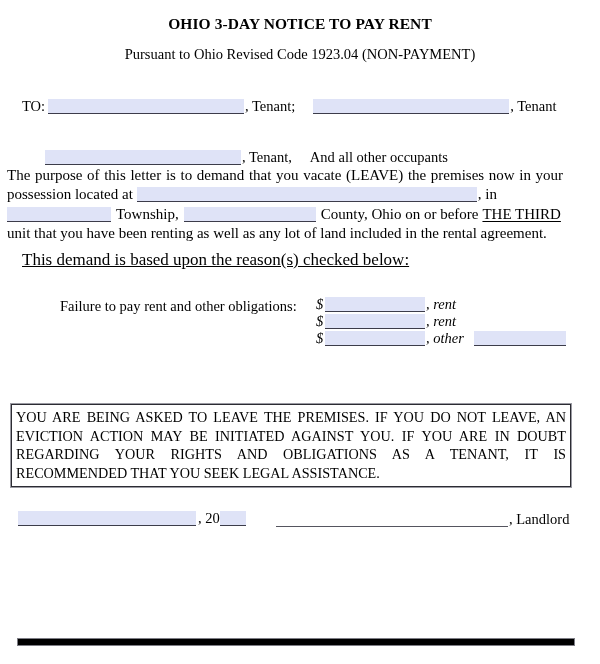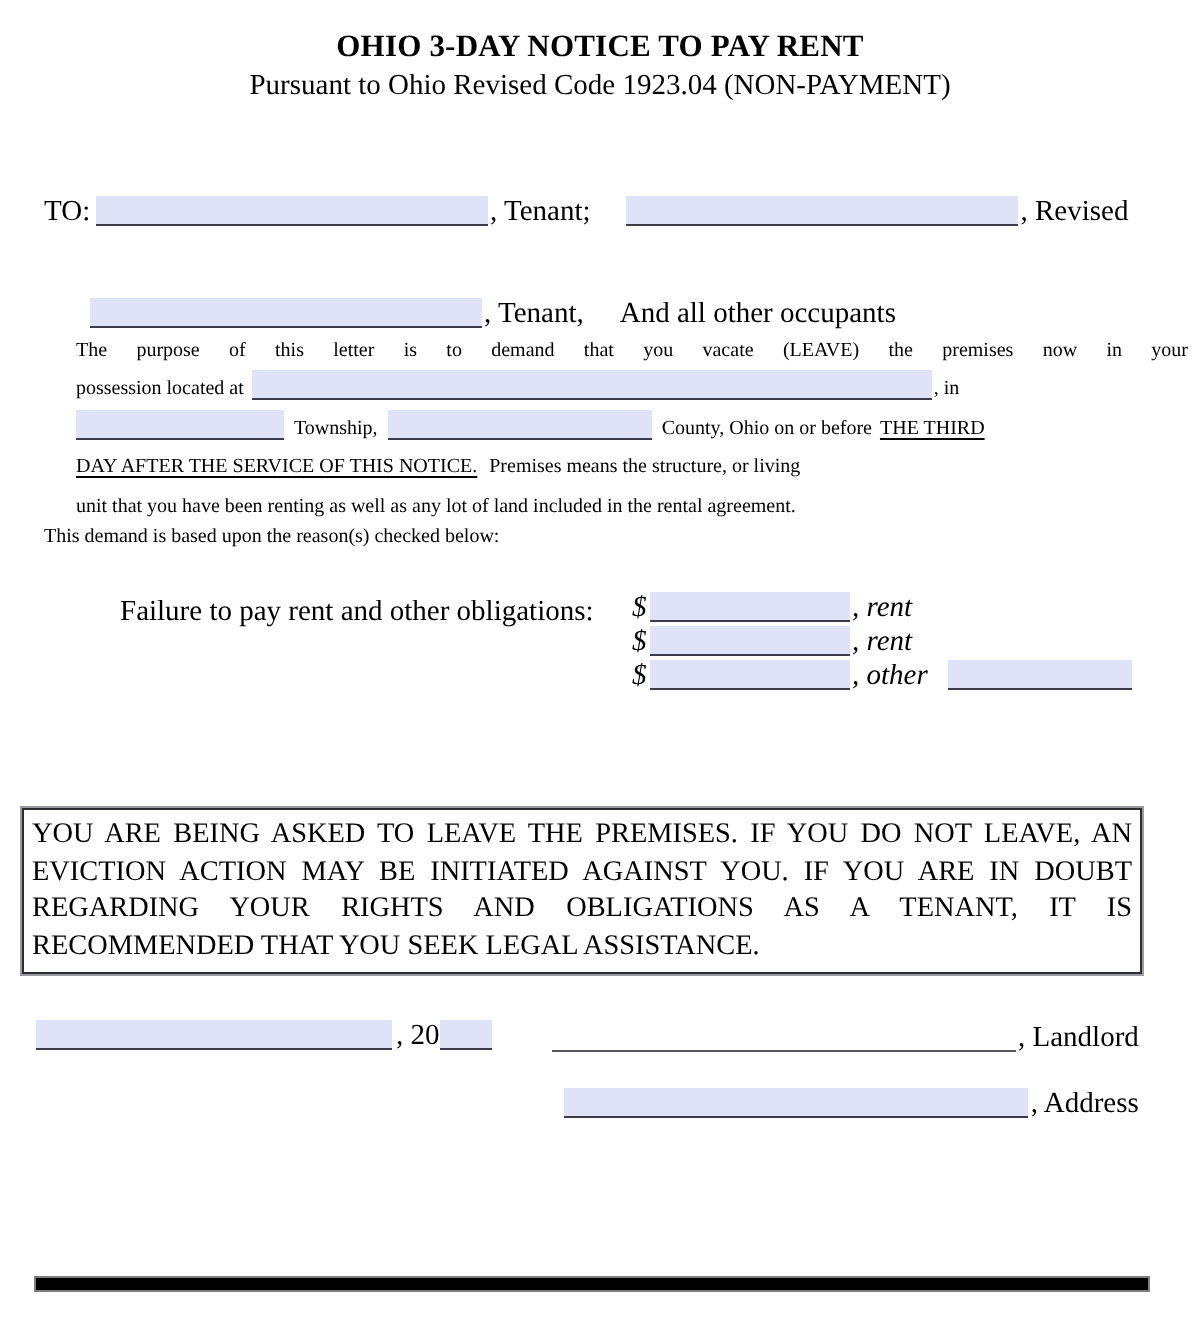--- a/index.html
+++ b/index.html
@@ -33,21 +33,21 @@
   }
   .doc-title {
     font-size: 15.5px;
     font-weight: bold;
     letter-spacing: 0.1px;
     line-height: 1.25;
   }
   .doc-subtitle {
     font-size: 14.5px;
     line-height: 1.35;
-    margin-top: 1px;
+    margin-top: 12px;
   }
 
   
   .field {
     display: inline-block;
     background: #dfe3f7;
     border-bottom: 1.4px solid #3c3c4a;
     height: 14px;
     vertical-align: -3px;
     box-sizing: content-box;
@@ -82,24 +82,24 @@
     width: 26px;
   }
   .sep {
     display: inline-block;
     padding: 0 2px 0 1px;
   }
 
   
   .body-para {
     position: absolute;
-    left: 38px;
+    left: 7px;
     top: 166px;
     width: 556px;
-    font-size: 10px;
+    font-size: 15px;
     line-height: 19.4px;
     text-align: justify;
   }
   .body-para .ln {
     display: block;
     white-space: nowrap;
   }
   .body-para .ln.just {
     text-align: justify;
     text-align-last: justify;
@@ -107,22 +107,23 @@
   }
   .u {
     text-decoration: underline;
     text-underline-offset: 2px;
   }
 
   
   .demand-line {
     position: absolute;
     left: 22px;
-    top: 263px;
-    font-size: 10px;
+    top: 250px;
+    font-size: 17px;
+    text-decoration: underline;
   }
 
   
   .reasons {
     position: absolute;
     left: 60px;
     top: 296px;
     width: 540px;
     font-size: 14.5px;
   }
@@ -230,41 +231,39 @@
 <div class="page">
 
   <div class="title-block">
     <div class="doc-title">OHIO 3-DAY NOTICE TO PAY RENT</div>
     <div class="doc-subtitle">Pursuant to Ohio Revised Code 1923.04 (NON-PAYMENT)</div>
   </div>
 
   <div class="to-section">
 
     <div class="to-row">
-      <span class="to-label">TO:</span><span class="field" style="width:196px;"></span><span class="sep">, Tenant;</span><span style="display:inline-block;width:16px;"></span><span class="field" style="width:196px;"></span><span class="sep">, Revised</span>
+      <span class="to-label">TO:</span><span class="field" style="width:196px;"></span><span class="sep">, Tenant;</span><span style="display:inline-block;width:16px;"></span><span class="field" style="width:196px;"></span><span class="sep">, Tenant</span>
     </div>
 
     <div class="to-row second">
       <span class="field" style="width:196px;"></span><span class="sep">, Tenant,</span><span style="display:inline-block;width:16px;"></span><span>And all other occupants</span>
     </div>
 
   </div>
 
   <div class="body-para">
 
     <span class="ln just">The purpose of this letter is to demand that you vacate (LEAVE) the premises now in your</span>
 
     <span class="ln"><span>possession located at</span><span style="display:inline-block;width:4px;"></span><span class="field" style="width:340px;"></span><span class="sep">, in</span>
     </span>
 
     <span class="ln"><span class="field" style="width:104px;"></span><span style="display:inline-block;width:5px;"></span><span>Township,</span><span style="display:inline-block;width:5px;"></span><span class="field" style="width:132px;"></span><span style="display:inline-block;width:5px;"></span><span>County, Ohio on or before</span><span style="display:inline-block;width:4px;"></span><span class="u">THE THIRD</span>
     </span>
 
-    <span class="ln"><span class="u">DAY AFTER THE SERVICE OF THIS NOTICE.</span><span style="display:inline-block;width:6px;"></span><span>Premises means the structure, or living</span>
-    </span>
 
     <span class="ln">unit that you have been renting as well as any lot of land included in the rental agreement.</span>
 
   </div>
 
   <div class="demand-line">This demand is based upon the reason(s) checked below:</div>
 
   <div class="reasons">
 
     <div class="reason-label">Failure to pay rent and other obligations:</div>
@@ -297,22 +296,20 @@
   <div class="sig-area">
 
     <div class="sig-left"><span class="field" style="width:178px;"></span><span class="year-text">, 20</span><span class="field" style="width:26px;"></span>
     </div>
 
     <div class="sig-right">
 
       <div class="sig-row r1"><span class="line-only" style="width:232px;"></span><span class="sep">, Landlord</span>
       </div>
 
-      <div class="sig-row r2"><span class="field" style="width:232px;"></span><span class="sep">, Address</span>
-      </div>
 
 
     </div>
   </div>
 
   <div class="bottom-bar"></div>
 
 </div>
 
 </body></html>

